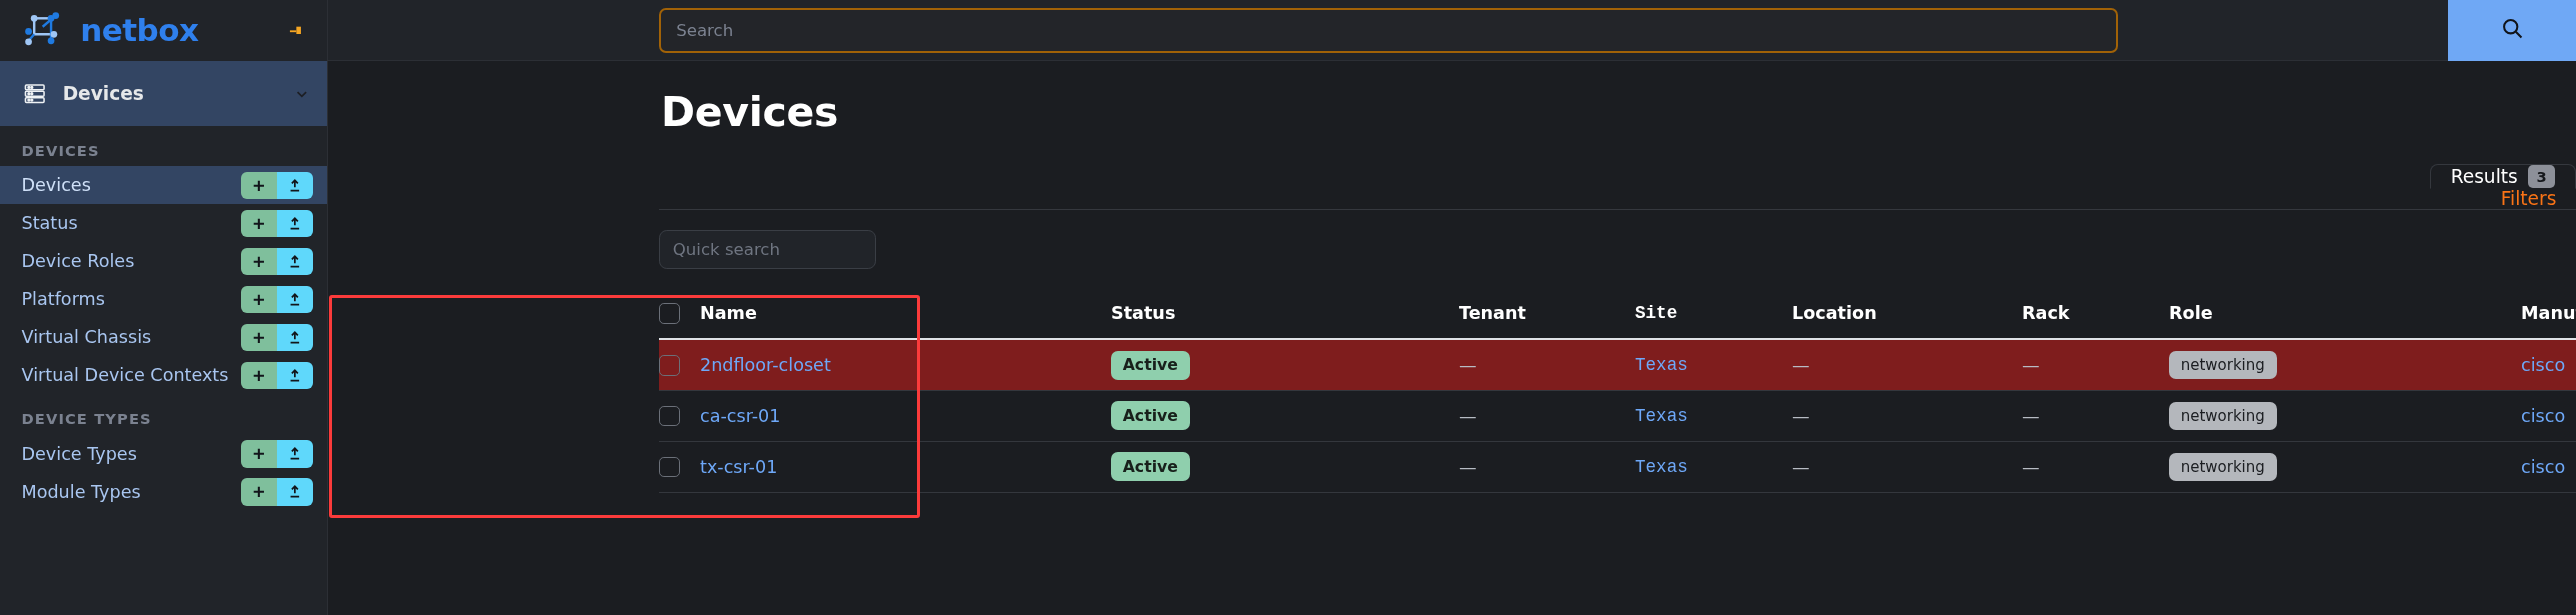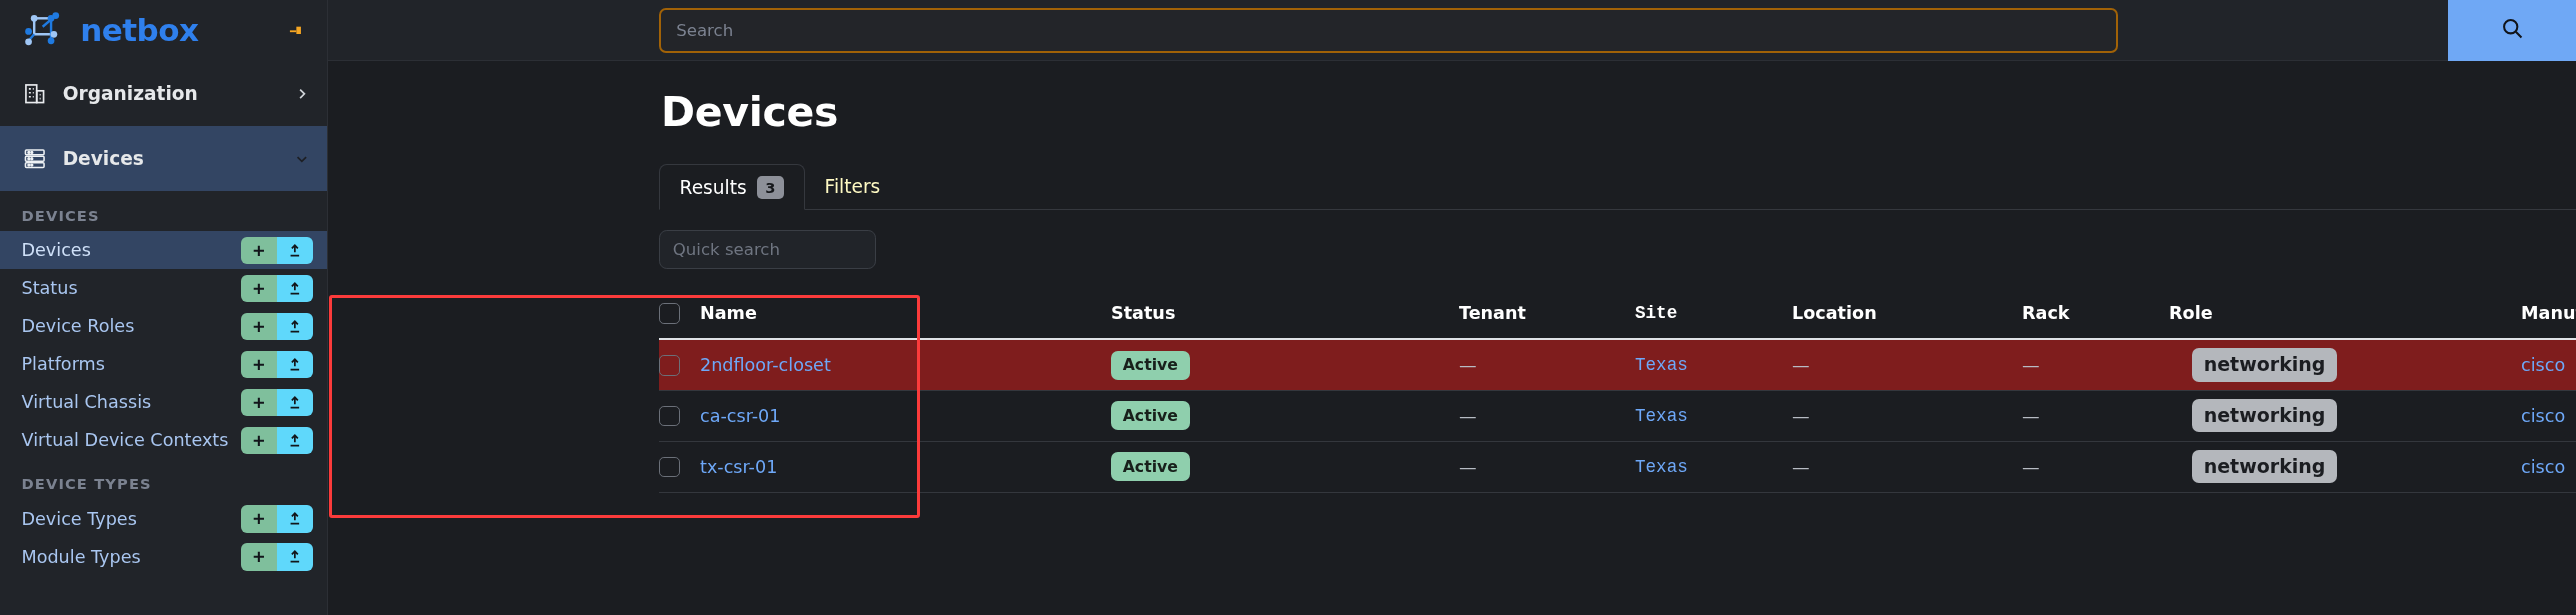--- a/index.html
+++ b/index.html
@@ -93,25 +93,26 @@
   .page-title {
     font-size: 41px; font-weight: 700; color: #ffffff;
     padding: 29px 0 0 333px; line-height: 1.1;
     letter-spacing: -0.3px;
   }
 
   .tabs {
     margin: 29px 0 0 331px; display: flex; align-items: flex-end;
     border-bottom: 1px solid #35383e; height: 46px;
     width: calc(2576px - 328px - 331px);
+    flex-direction: column;
   }
   .tab {
     display: flex; align-items: center; gap: 9.8px;
     padding: 0 19.6px; height: 46px; cursor: pointer;
-    font-size: 18.6px; color: #fef9c3;
+    font-size: 18.6px; color: #f97316;
   }
   .tab.active {
     background: #1b1d21;
     border: 1px solid #35383e; border-bottom: 1px solid #1b1d21;
     border-radius: 7.8px 7.8px 0 0; margin-bottom: -1px;
     color: #ffffff;
   }
   .tab-badge {
     background: #8d9099; color: #16181c;
     border-radius: 4.9px; font-size: 14.7px; font-weight: 700;
@@ -164,22 +165,22 @@
   }
   .lnk { color: #6ea8f8; text-decoration: none; cursor: pointer; }
   .dash { color: #b7bcc4; }
   .badge-active {
     display: inline-block; background: #8fcfad; color: #18201b;
     font-size: 15.7px; font-weight: 700;
     padding: 3.9px 11.7px; border-radius: 6.9px; line-height: 1.35;
   }
   .badge-role {
     display: inline-block; background: #b4b7bc; color: #1b1d21;
-    font-size: 19px; font-weight: 700;
-    padding: 3.9px 11.7px; border-radius: 6.9px; line-height: 1.35; margin-left: 23px;
+    font-size: 15px; font-weight: 400;
+    padding: 3.9px 11.7px; border-radius: 6.9px; line-height: 1.35;
   }
 
   
   .annot-box {
     position: absolute; left: 329px; top: 295px;
     width: 591px; height: 223px;
     border: 3.9px solid #fb3b3b; border-radius: 2.9px;
     pointer-events: none; z-index: 50;
   }
 </style>
@@ -213,35 +214,20 @@
       </span>
       <span class="brand-name">netbox</span>
       <span class="brand-pin">
         <svg viewBox="0 0 16 16" width="14.7" height="14.7" fill="#f5a623">
           <path d="M1 8h7v2H1z"></path>
             <path d="M8 4h5v8H8z"></path>
         </svg>
       </span>
     </div>
 
-    <div class="nav-group">
-      <span class="ng-icon">
-        <svg viewBox="0 0 24 24" width="23.5" height="23.5" fill="none" stroke="#e9ebee" stroke-width="1.7">
-          <rect x="3" y="3" width="11" height="18"></rect>
-          <rect x="14" y="9" width="7" height="12"></rect>
-          <path d="M6 7h2M10 7h1M6 11h2M10 11h1M6 15h2M10 15h1M17 13h1M17 17h1" stroke-width="1.6"></path>
-        </svg>
-      </span>
-      <span class="ng-label">Organization</span>
-      <span class="ng-chev">
-        <svg viewBox="0 0 16 16" width="13.7" height="13.7" fill="none" stroke="#cfd3d8" stroke-width="2">
-          <path d="M6 3l5 5-5 5"></path>
-        </svg>
-      </span>
-    </div>
 
     <div class="nav-group active">
       <span class="ng-icon">
         <svg viewBox="0 0 24 24" width="23.5" height="23.5" fill="none" stroke="#eef1f4" stroke-width="1.6">
           <rect x="2.5" y="3" width="19" height="5" rx="1"></rect>
           <rect x="2.5" y="9.5" width="19" height="5" rx="1"></rect>
           <rect x="2.5" y="16" width="19" height="5" rx="1"></rect>
           <circle cx="6" cy="5.5" r="0.9" fill="#eef1f4"></circle>
           <circle cx="9" cy="5.5" r="0.9" fill="#eef1f4"></circle>
           <circle cx="6" cy="12" r="0.9" fill="#eef1f4"></circle>

